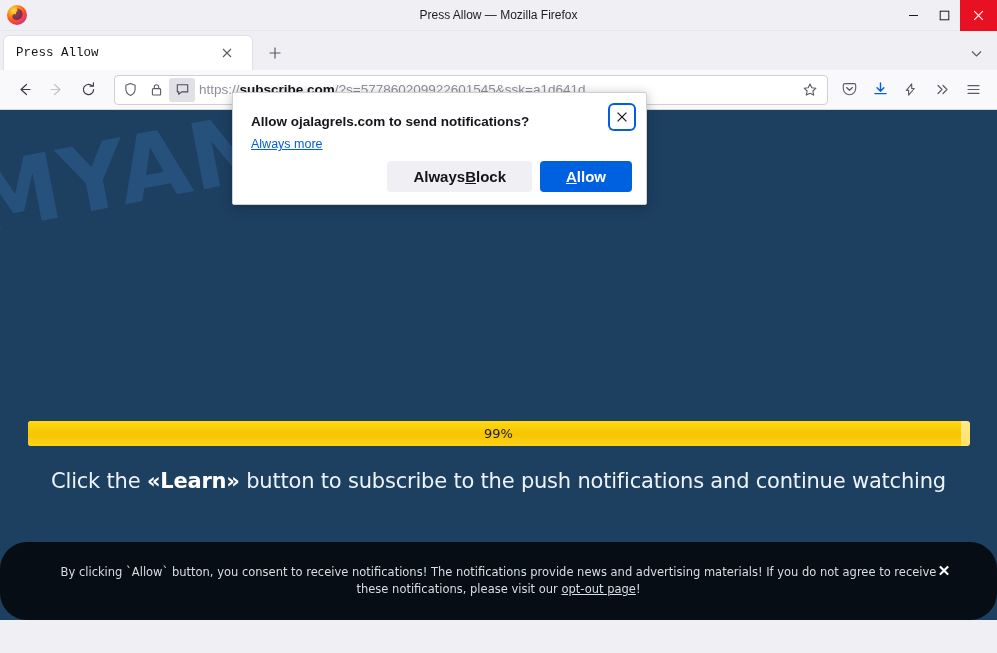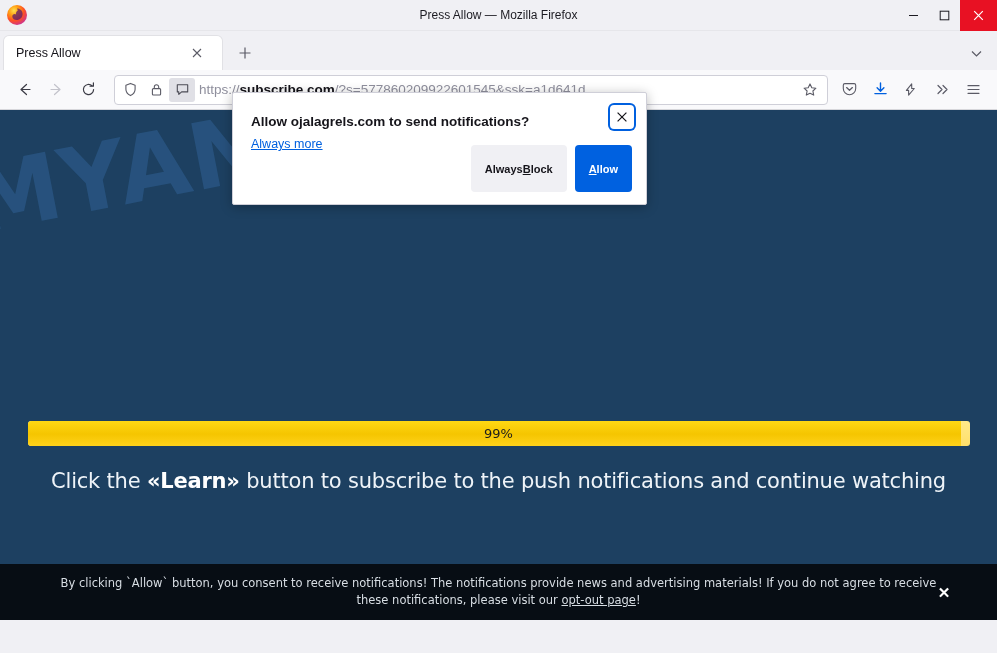--- a/index.html
+++ b/index.html
@@ -26,23 +26,23 @@
   .wc { width: 31px; height: 31px; display: flex; align-items: center; justify-content: center; }
   .wc-close { width: 37px; background: #e81123; }
   .wc svg { display: block; }
 
   
   .tabstrip {
     position: relative; height: 39px; background: #f0f0f4;
     display: flex; align-items: flex-end; padding-left: 4px;
   }
   .tab {
-    width: 218px; height: 34px; background: #ffffff;
+    width: 248px; height: 34px; background: #ffffff;
     border-radius: 5px 5px 0 0; display: flex; align-items: center;
-    padding: 0 12px 0 12px; box-shadow: 0 0 0 1px rgba(0,0,0,0.06);
+    padding: 0 12px 0 12px; box-shadow: 0 0 0 1px rgba(0,0,0,0.06); font-family: Liberation Mono, monospace;
   }
   .tab-title {
     flex: 1; font-size: 12.5px; color: #15141a; white-space: nowrap;
     overflow: hidden; text-overflow: ellipsis;
   }
   .tab-close, .newtab, .tablist-btn {
     width: 26px; height: 26px; display: flex; align-items: center;
     justify-content: center; border-radius: 4px; flex: 0 0 auto;
   }
   .newtab { margin-left: 10px; margin-bottom: 4px; }
@@ -106,22 +106,22 @@
   }
   .instruction {
     position: absolute; left: 0; right: 0; top: 359px; text-align: center;
     font-size: 21px; color: #eef3f8; font-family: "DejaVu Sans", sans-serif;
     letter-spacing: -0.2px;
   }
   .instruction b { font-weight: 700; color: #ffffff; }
 
   
   .banner {
-    position: absolute; left: 0; right: 0; bottom: 0; height: 56px;
-    background: #070d14; display: flex; align-items: center;
+    position: absolute; left: 0; right: 0; bottom: 0; height: 78px;
+    background: #070d14; display: flex; align-items: center; border-radius: 27px;
   }
   .banner-text {
     flex: 1; text-align: center; font-size: 11.5px; color: #d7dde3;
     line-height: 17px; padding: 0 60px;
     font-family: "DejaVu Sans", sans-serif;
   }
   .banner-text u { text-decoration: underline; }
   .banner-close {
     position: absolute; right: 42px; top: 18px; width: 22px; height: 22px;
     display: flex; align-items: center; justify-content: center;
@@ -144,21 +144,21 @@
     justify-content: center; box-shadow: 0 0 0 2px #0060df; background:#fff;
   }
   .perm-learn {
     position: absolute; left: 18px; top: 44px; font-size: 12.5px;
     color: #0060df; text-decoration: underline;
   }
   .perm-actions {
     position: absolute; right: 14px; bottom: 12px; display: flex; gap: 8px;
   }
   .btn {
-    height: 47px; padding: 0 14px; border-radius: 4px; font-size: 11px;
+    height: 31px; padding: 0 26px; border-radius: 4px; font-size: 15px;
     font-weight: 700; display: flex; align-items: center; justify-content: center;
     white-space: nowrap;
   }
   .btn-secondary { background: #f0f0f4; color: #15141a; }
   .btn-primary { background: #0061e0; color: #ffffff; }
   .btn u { text-decoration: underline; }
 </style>
 </head>
 <body>
 

